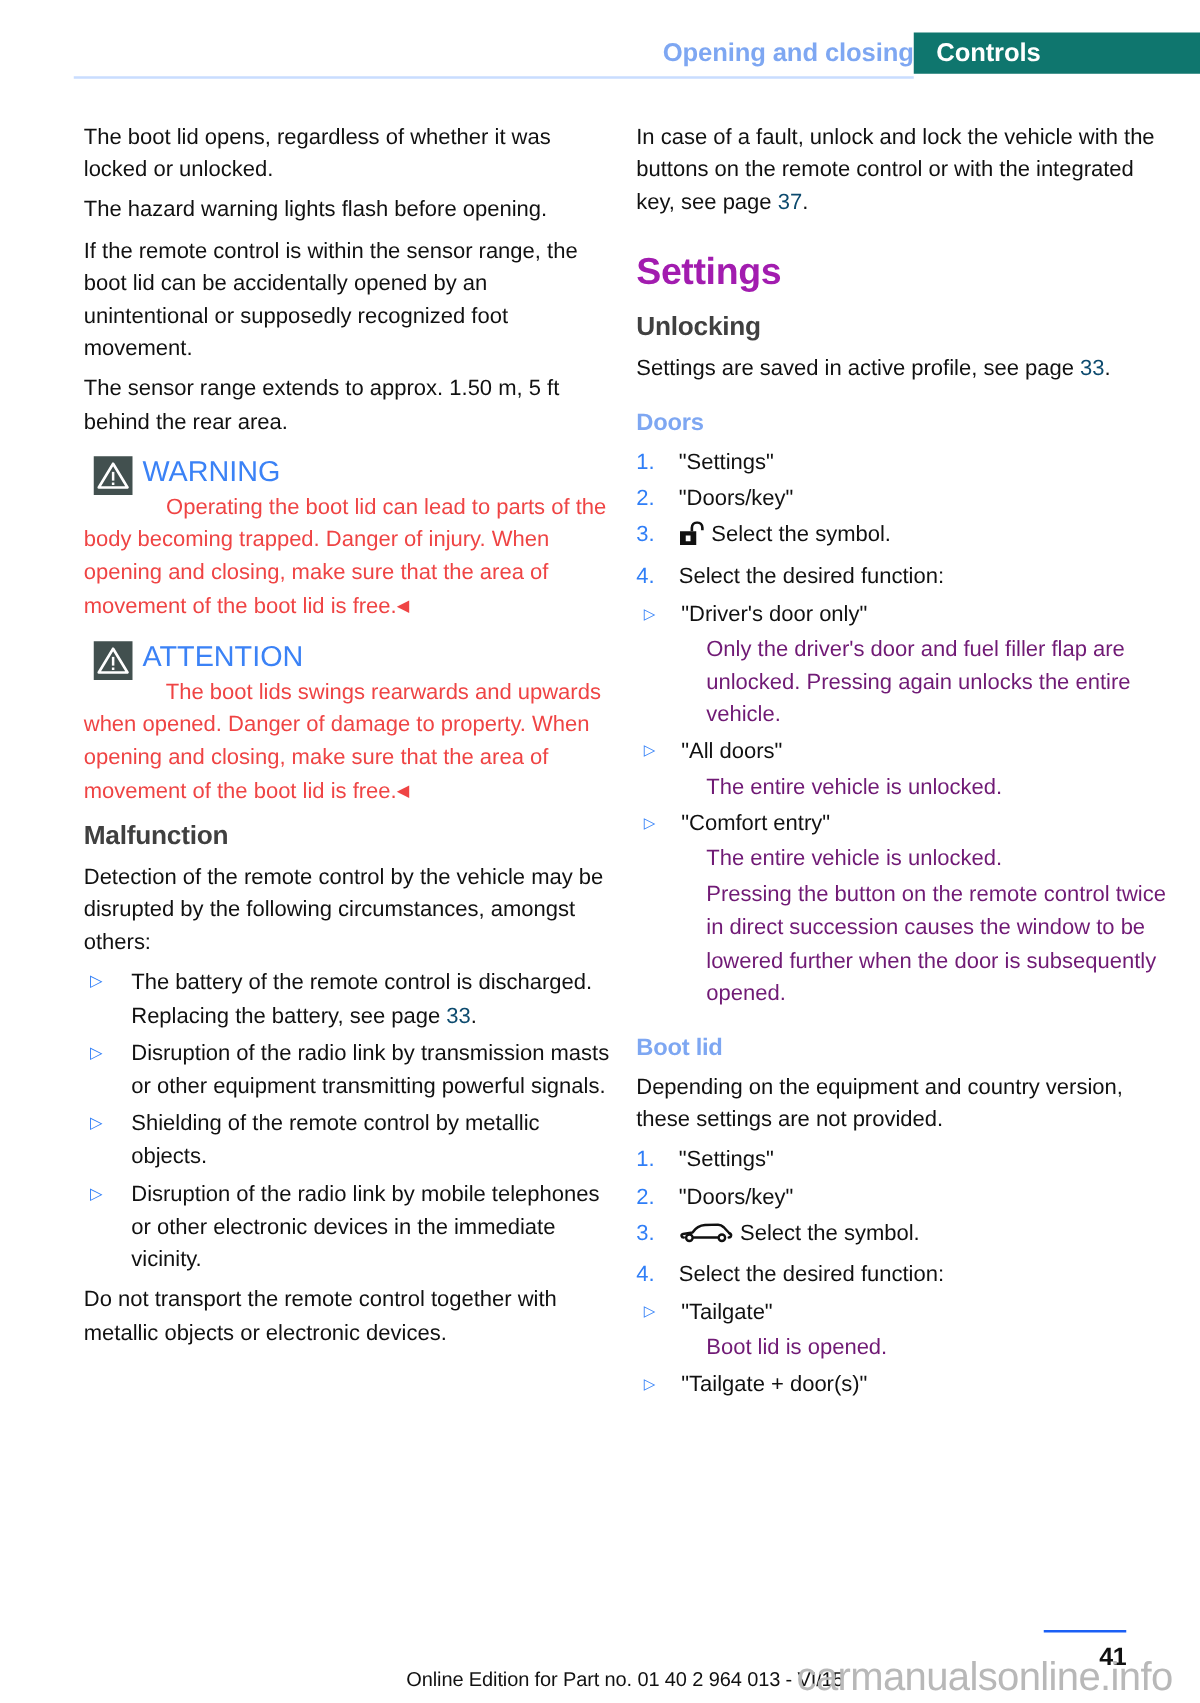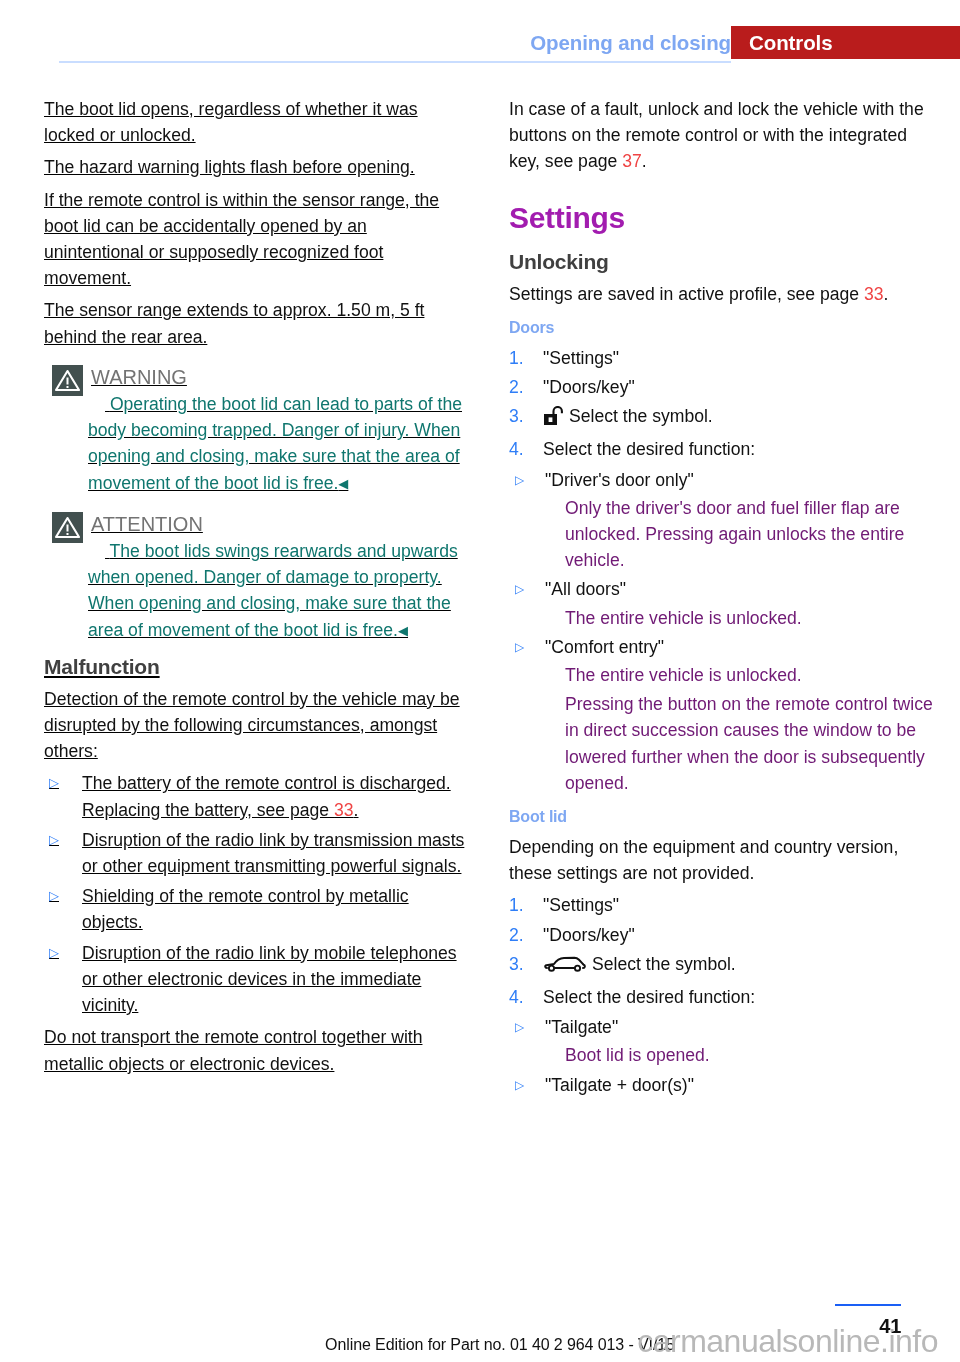--- a/index.html
+++ b/index.html
@@ -34,21 +34,21 @@
     font-weight: bold;
     color: #7ea7f2;
     letter-spacing: -0.1px;
   }
   #header-section-tab {
     position: absolute;
     right: 0;
     top: 26px;
     width: 229px;
     height: 33px;
-    background: #b91c1c;
+    background: #0f766e;
     display: flex;
     align-items: center;
     box-sizing: border-box;
     padding-left: 18px;
   }
   #header-section-label {
     font-size: 20.5px;
     font-weight: bold;
     color: #ffffff;
     letter-spacing: -0.1px;
@@ -67,21 +67,21 @@
     position: absolute;
     left: 0;
     top: 96px;
     width: 960px;
   }
   .column {
     position: absolute;
     top: 0;
     width: 424px;
   }
-  #column-left  { left: 44px; text-decoration: underline; }
+  #column-left  { left: 67px; }
   #column-right { left: 509px; }
 
   
   .para {
     font-size: 17.6px;
     line-height: 26.2px;
     margin: 0 0 6px 0;
     color: #111111;
   }
 
@@ -95,54 +95,53 @@
   }
   .h2 {
     font-size: 21px;
     font-weight: bold;
     color: #404040;
     margin: 1px 0 6px 0;
     line-height: 26px;
     letter-spacing: -0.2px;
   }
   .h3 {
-    font-size: 16px;
+    font-size: 19px;
     font-weight: bold;
     color: #7ea7f2;
-    margin: 8px 0 5px 0;
+    margin: 19px 0 5px 0;
     line-height: 25px;
     letter-spacing: -0.2px;
   }
-  .pageref { color: #ef4444; }
+  .pageref { color: #0c4a6e; }
 
   
   .notice {
     margin: 14px 0 10px 0;
     font-size: 17.6px;
     line-height: 26.2px;
   }
   .notice-icon {
     float: left;
     width: 31px;
     height: 31px;
     background: #42504f;
     margin: 1px 8px 0 8px;
     position: relative;
   }
   .notice-icon svg { display: block; }
   .notice-title {
-    font-size: 20px;
-    line-height: 26.2px;
-    color: #737373;
+    font-size: 23px;
+    line-height: 26.2px;
+    color: #3b82f6;
   }
   .notice-body {
     font-size: 17.6px;
     line-height: 26.2px;
-    color: #0f766e;
-    margin-left: 44px;
+    color: #ef4444;
   }
   .notice-body::before {
     content: "";
     display: inline-block;
     width: 14px;
   }
   .notice::after { content: ""; display: block; clear: both; }
   .endmark { font-size: 13px; vertical-align: 1px; letter-spacing: 0; }
 
   

